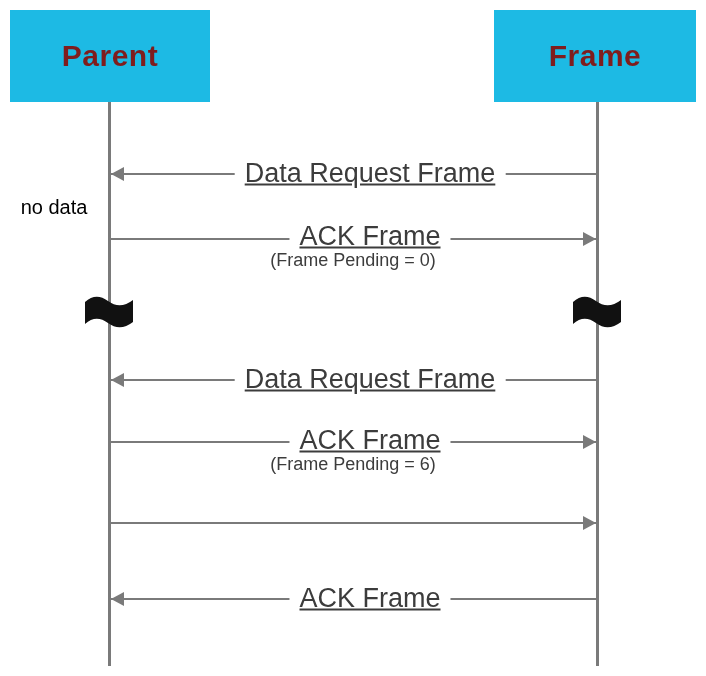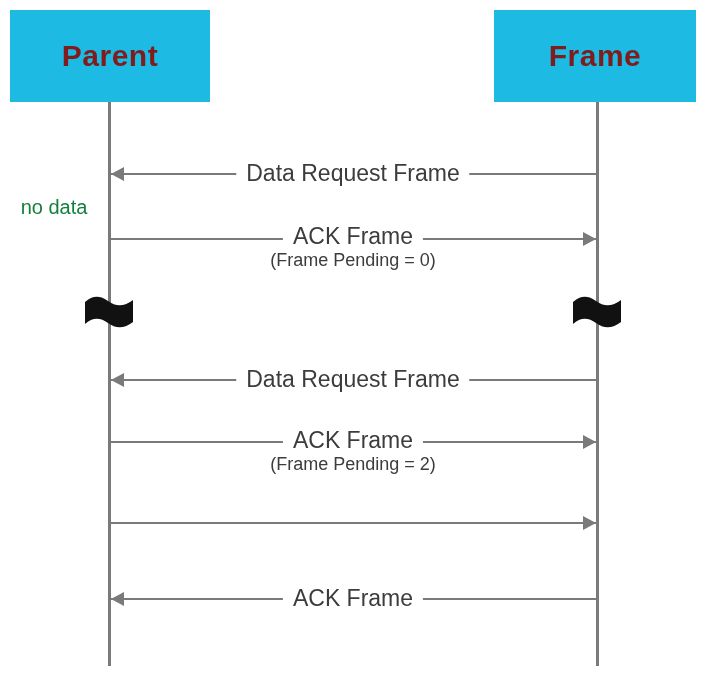--- a/index.html
+++ b/index.html
@@ -62,39 +62,40 @@
     left: 111px;
   }
   .arrow-right {
     border-left: 13px solid #7a7a7a;
     left: 583px;
   }
   .msg-label {
     position: absolute;
     text-align: center;
     color: #3c3c3c;
-    font-size: 23px;
+    font-size: 27px;
     background: #ffffff;
     padding: 0 10px;
     white-space: nowrap;
     transform: translate(-50%, -50%);
-    left: 353px;
+    left: 370px;
+    text-decoration: underline;
   }
   .msg-sub {
     position: absolute;
     text-align: center;
     color: #3c3c3c;
     font-size: 18px;
     white-space: nowrap;
     transform: translateX(-50%);
     left: 353px;
   }
   .side-note {
     position: absolute;
-    color: #15803d;
+    color: #000000;
     font-size: 20px;
     text-align: center;
     line-height: 1.15;
     transform: translateX(-50%);
   }
   .break-mark {
     position: absolute;
     width: 52px;
     height: 40px;
     color: #111111;
@@ -140,21 +141,21 @@
   </div>
 
   <div class="msg-line" style="top:379px;"></div>
   <div class="arrowhead arrow-left" style="top:373px;"></div>
   <div class="msg-label" style="top:379px;">Data Request Frame</div>
 
 
   <div class="msg-line" style="top:441px;"></div>
   <div class="arrowhead arrow-right" style="top:435px;"></div>
   <div class="msg-label" style="top:440px;">ACK Frame</div>
-  <div class="msg-sub" style="top:454px;">(Frame Pending = 2)</div>
+  <div class="msg-sub" style="top:454px;">(Frame Pending = 6)</div>
 
   <div class="msg-line" style="top:522px;"></div>
   <div class="arrowhead arrow-right" style="top:516px;"></div>
 
   <div class="msg-line" style="top:598px;"></div>
   <div class="arrowhead arrow-left" style="top:592px;"></div>
   <div class="msg-label" style="top:598px;">ACK Frame</div>
 
 </div>
 

